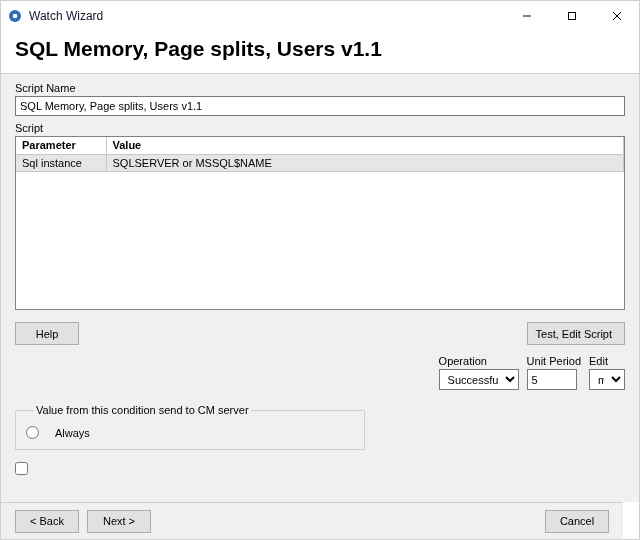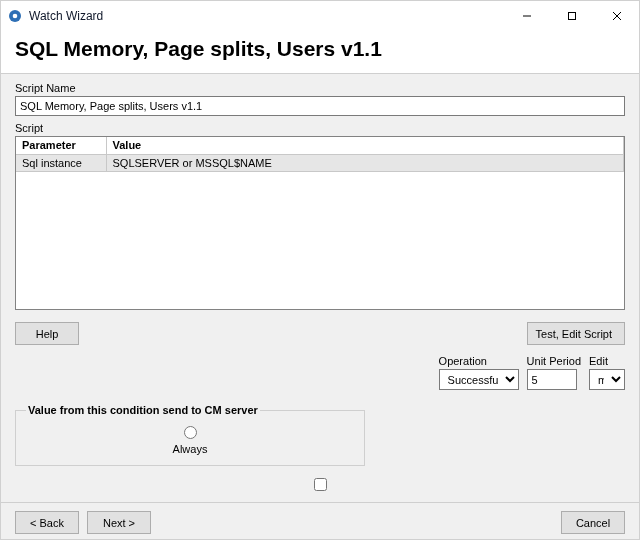--- a/index.html
+++ b/index.html
@@ -149,43 +149,43 @@
 
   
   fieldset.group {
     border: 1px solid #cfcfcf;
     margin: 14px 0 0 0;
     padding: 6px 10px 10px 10px;
     width: 350px;
   }
   fieldset.group legend {
     font-size: 11px;
-    font-weight: bold;
+    font-weight: normal;
     padding: 0 2px;
+    margin-left: 8px;
   }
   .radio-row, .check-row {
     display: flex; align-items: center;
-    gap: 4px;
+    gap: 16px;
     font-size: 11px;
     margin-top: 4px;
-    flex-direction: column;
   }
   .check-row { margin-top: 12px; }
   input[type=radio], input[type=checkbox] { margin: 0; }
 
   
   .footer {
     position: absolute;
-    left: 0; right: 0; bottom: 0;
+    left: 0; right: 16px; bottom: 0;
     height: 37px;
     background: #f0f0f0;
     border-top: 1px solid #cfcfcf;
     display: flex;
-    align-items: flex-start;
-    padding: 8px 14px;
+    align-items: center;
+    padding: 0 14px;
     justify-content: space-between;
   }
   .footer-left { display: flex; gap: 8px; }
 </style>
 </head>
 <body>
 
 <div class="titlebar">
   <span class="app-icon">
     <svg width="14" height="14" viewBox="0 0 14 14">

